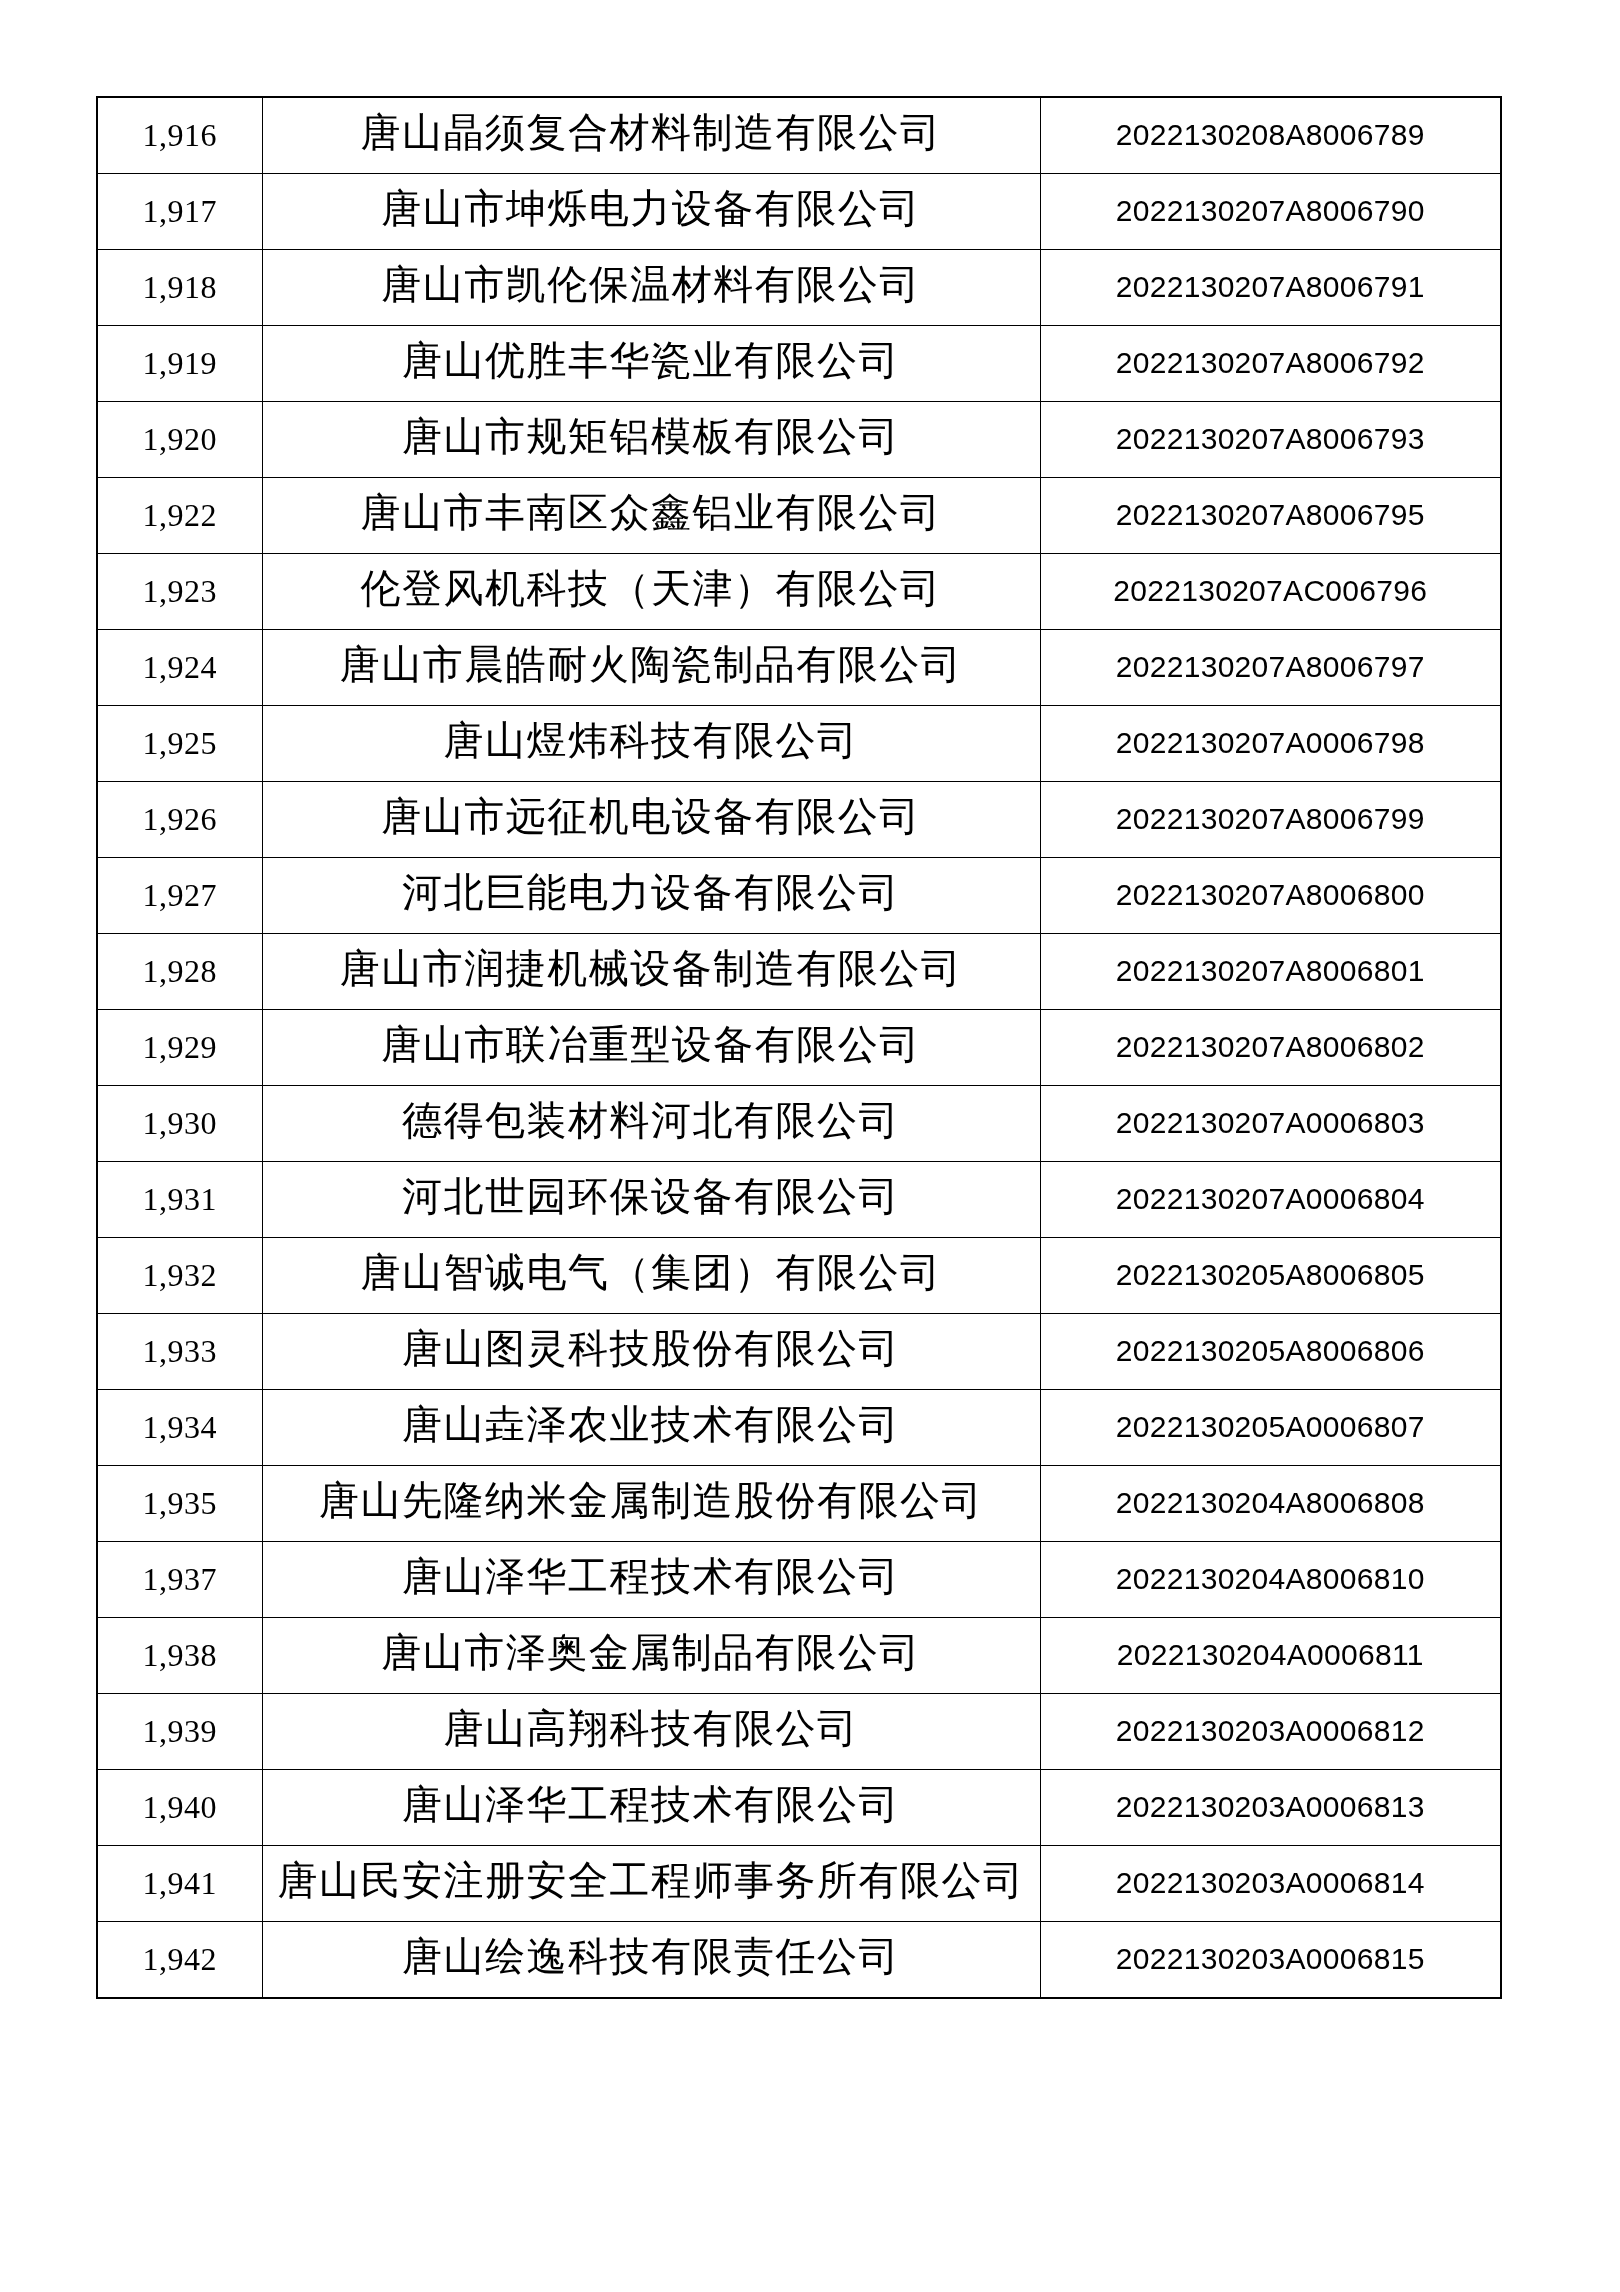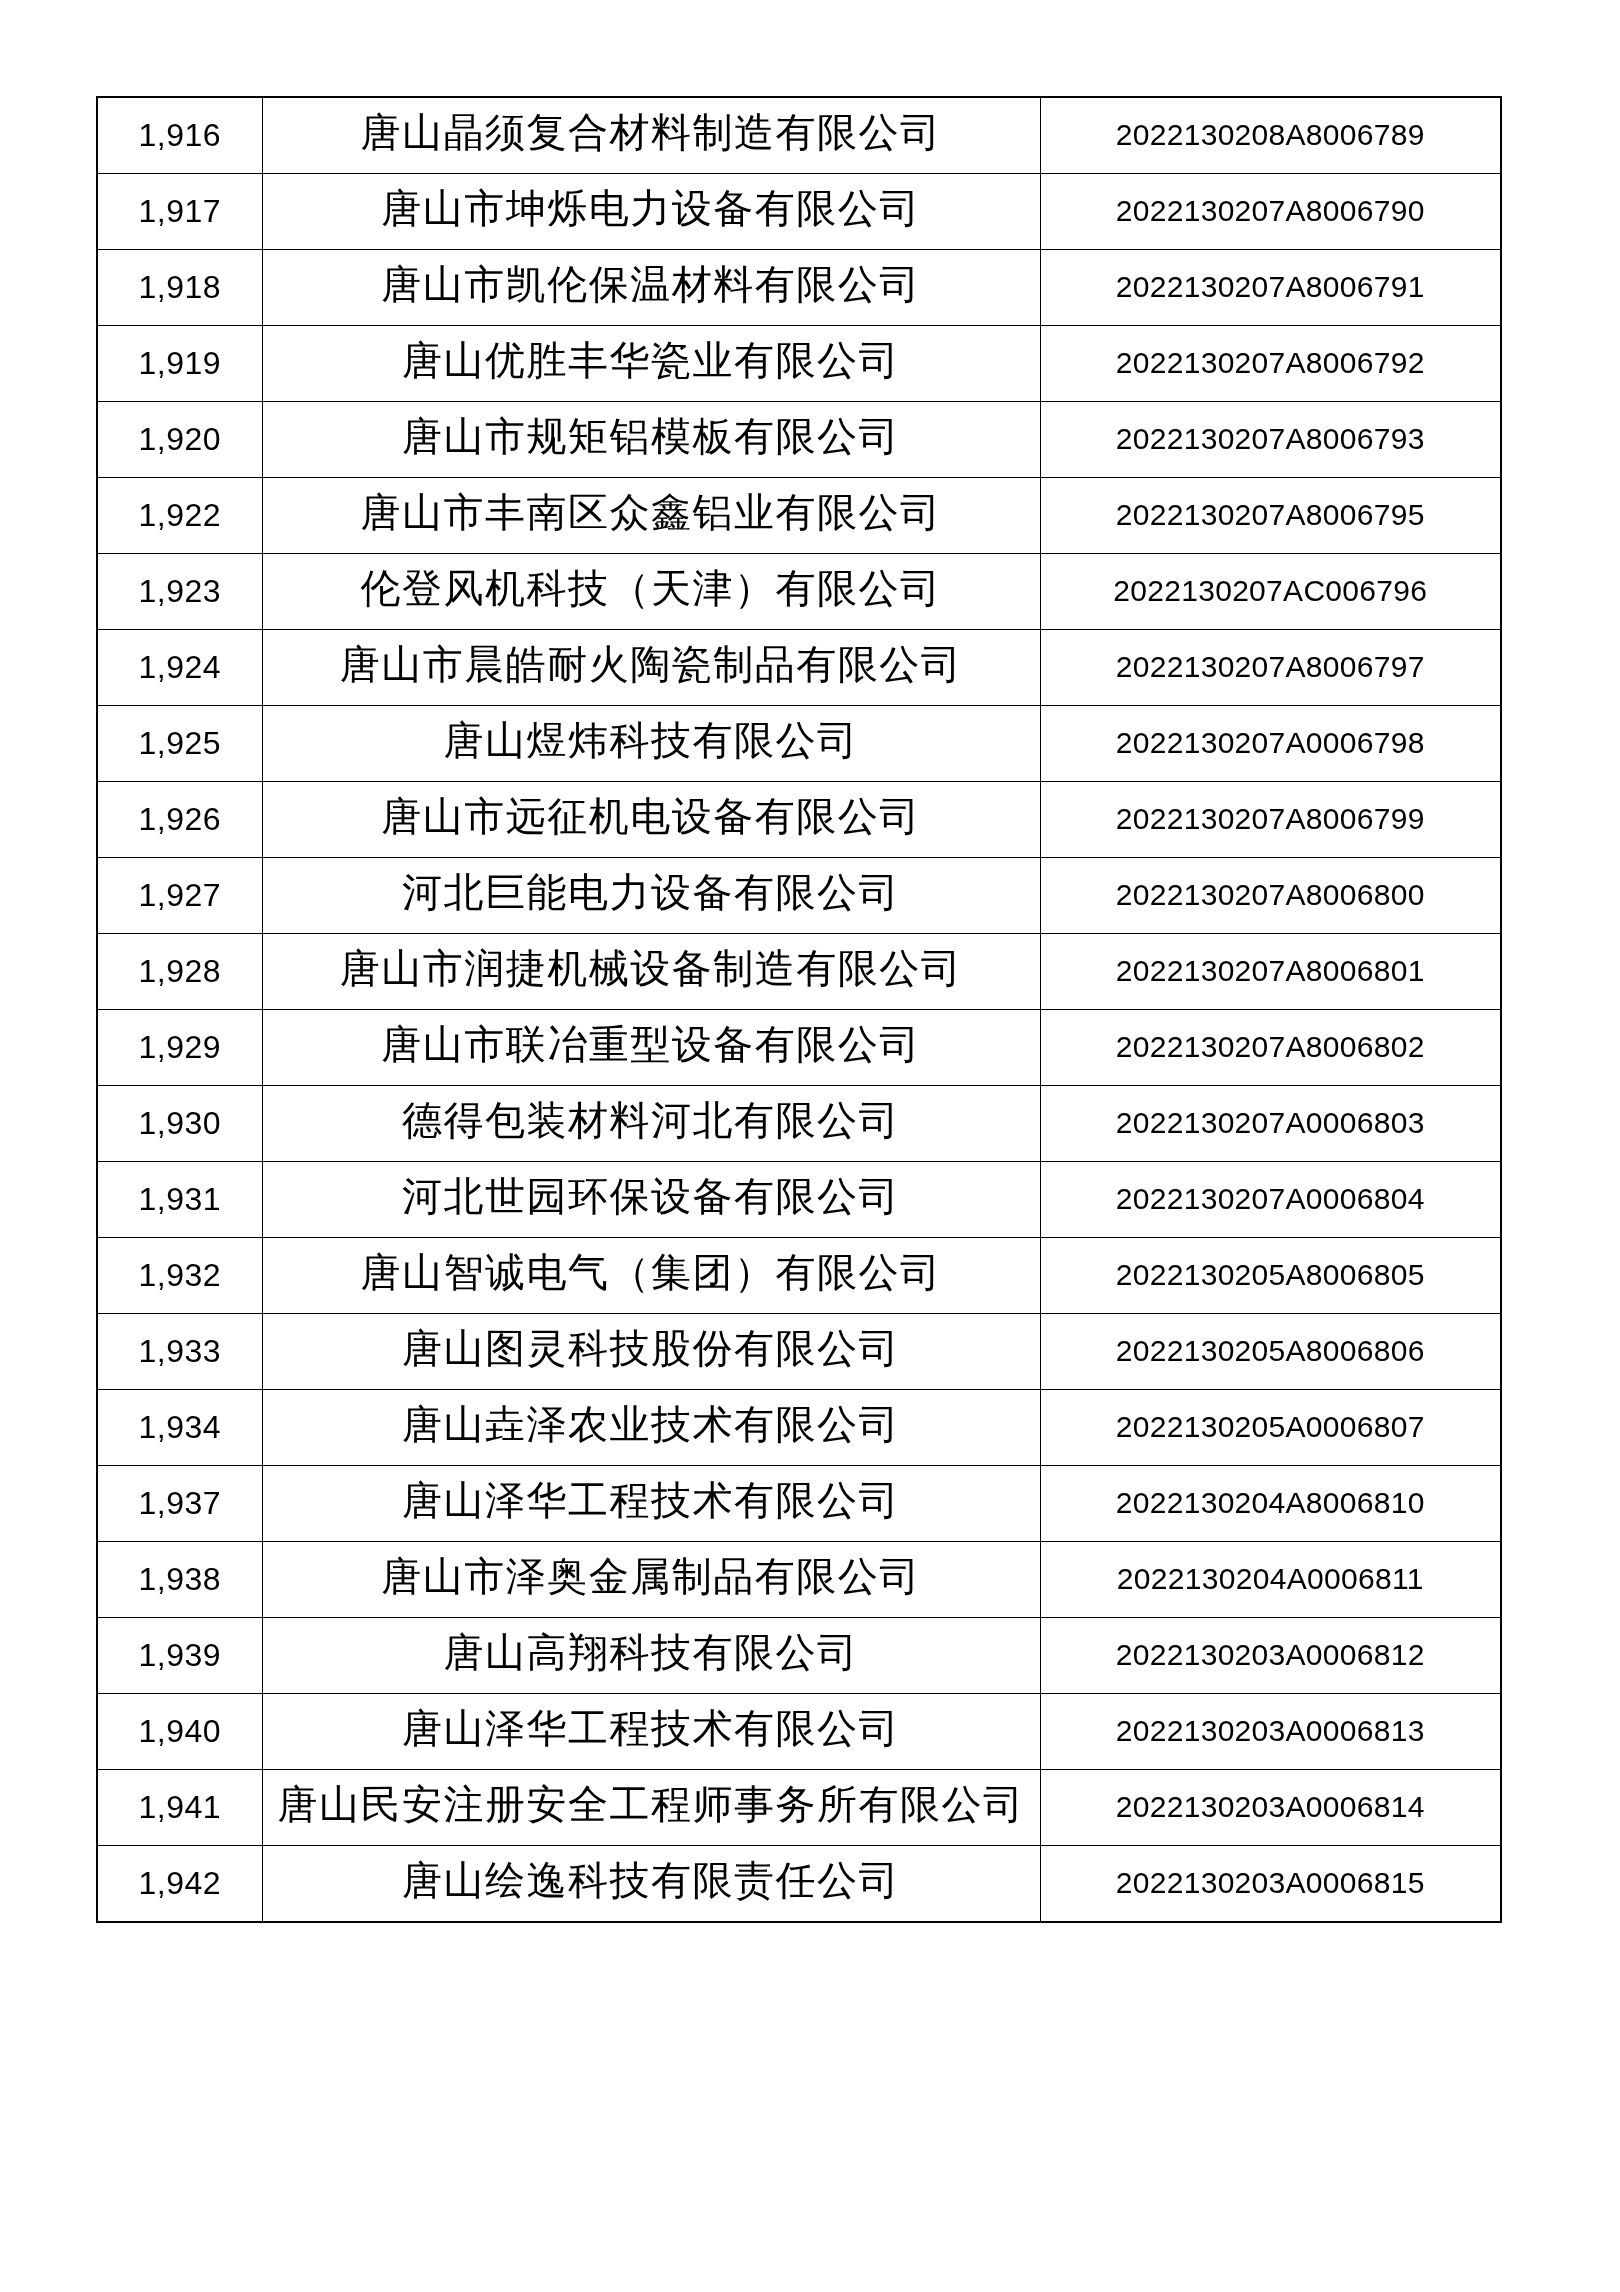--- a/index.html
+++ b/index.html
@@ -48,21 +48,21 @@
     white-space: nowrap;
     overflow: visible;
   }
   col.c-index { width: 165px; }
   col.c-name  { width: 778px; }
   col.c-code  { width: 461px; }
 
   td.idx {
     font-size: 32px;
     letter-spacing: 0.5px;
-    font-family: Liberation Sans, sans-serif;
+    font-family: Liberation Serif, serif;
   }
   td.nm {
     font-size: 40px;
     letter-spacing: 1.5px;
     font-family: Liberation Mono, monospace;
   }
   td.cd {
     font-size: 30px;
     letter-spacing: 0.3px;
     font-family: Liberation Sans, sans-serif;
@@ -164,20 +164,25 @@
             <td class="idx">1,933</td>
             <td class="nm">唐山图灵科技股份有限公司</td>
             <td class="cd">2022130205A8006806</td>
           </tr>
           <tr>
             <td class="idx">1,934</td>
             <td class="nm">唐山垚泽农业技术有限公司</td>
             <td class="cd">2022130205A0006807</td>
           </tr>
           <tr>
+            <td class="idx">1,935</td>
+            <td class="nm">唐山先隆纳米金属制造股份有限公司</td>
+            <td class="cd">2022130204A8006808</td>
+          </tr>
+          <tr>
             <td class="idx">1,937</td>
             <td class="nm">唐山泽华工程技术有限公司</td>
             <td class="cd">2022130204A8006810</td>
           </tr>
           <tr>
             <td class="idx">1,938</td>
             <td class="nm">唐山市泽奥金属制品有限公司</td>
             <td class="cd">2022130204A0006811</td>
           </tr>
           <tr>

